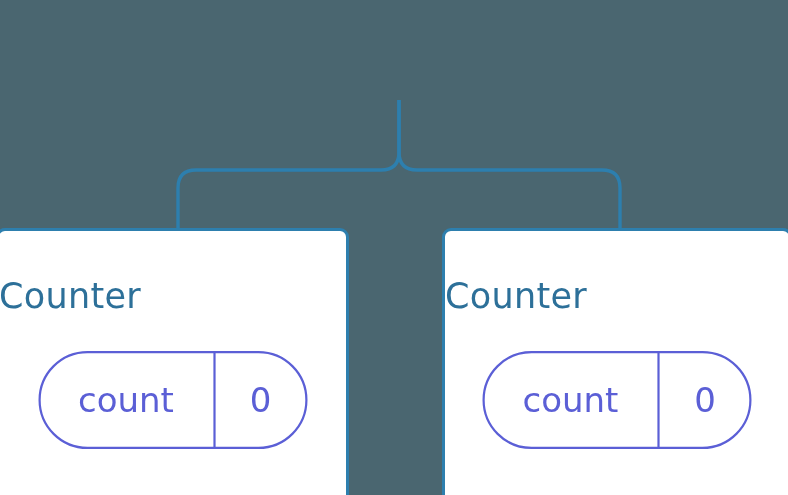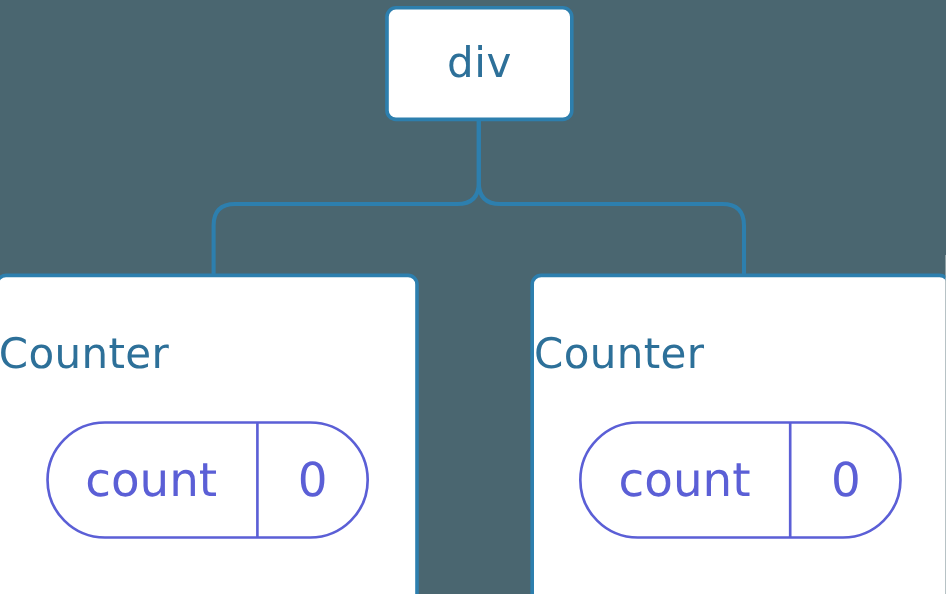--- a/index.html
+++ b/index.html
@@ -90,21 +90,21 @@
     display: block;
     overflow: visible;
   }
   .pill-key, .pill-val {
     position: absolute;
     top: 0;
     height: 98px;
     display: flex;
     align-items: center;
     justify-content: center;
-    font-size: 39px;
+    font-size: 34px;
     color: #5b5fd6;
     line-height: 1;
   }
   .pill-key {
     left: 0;
     width: 176px;
   }
   .pill-val {
     left: 176px;
     width: 93px;
@@ -114,23 +114,20 @@
 <body>
 
 <div id="canvas">
 
   <svg id="edges" viewBox="0 0 788 495" width="788" height="495">
 
     <path d="M 399 100 L 399 152 Q 399 170 381 170 L 196 170 Q 178 170 178 188 L 178 230" fill="none" stroke="#2d7fae" stroke-width="3.4" stroke-linecap="butt"></path>
     <path d="M 399 100 L 399 152 Q 399 170 417 170 L 602 170 Q 620 170 620 188 L 620 230" fill="none" stroke="#2d7fae" stroke-width="3.4" stroke-linecap="butt"></path>
   </svg>
 
-  <div class="node" id="node-root">
-    <span class="root-label">div</span>
-  </div>
 
   <div class="node" id="node-counter-0">
     <div class="node-title">Counter</div>
     <div class="pill">
       <svg width="269" height="98" viewBox="0 0 269 98" aria-hidden="true">
         <rect x="1.1" y="1.1" width="266.8" height="95.8" rx="47.9" ry="47.9" fill="none" stroke="#5b5fd6" stroke-width="2.2"></rect>
         <line x1="176" y1="1.1" x2="176" y2="96.9" stroke="#5b5fd6" stroke-width="2.2"></line>
       </svg>
       <div class="pill-key">count</div>
       <div class="pill-val">0</div>

